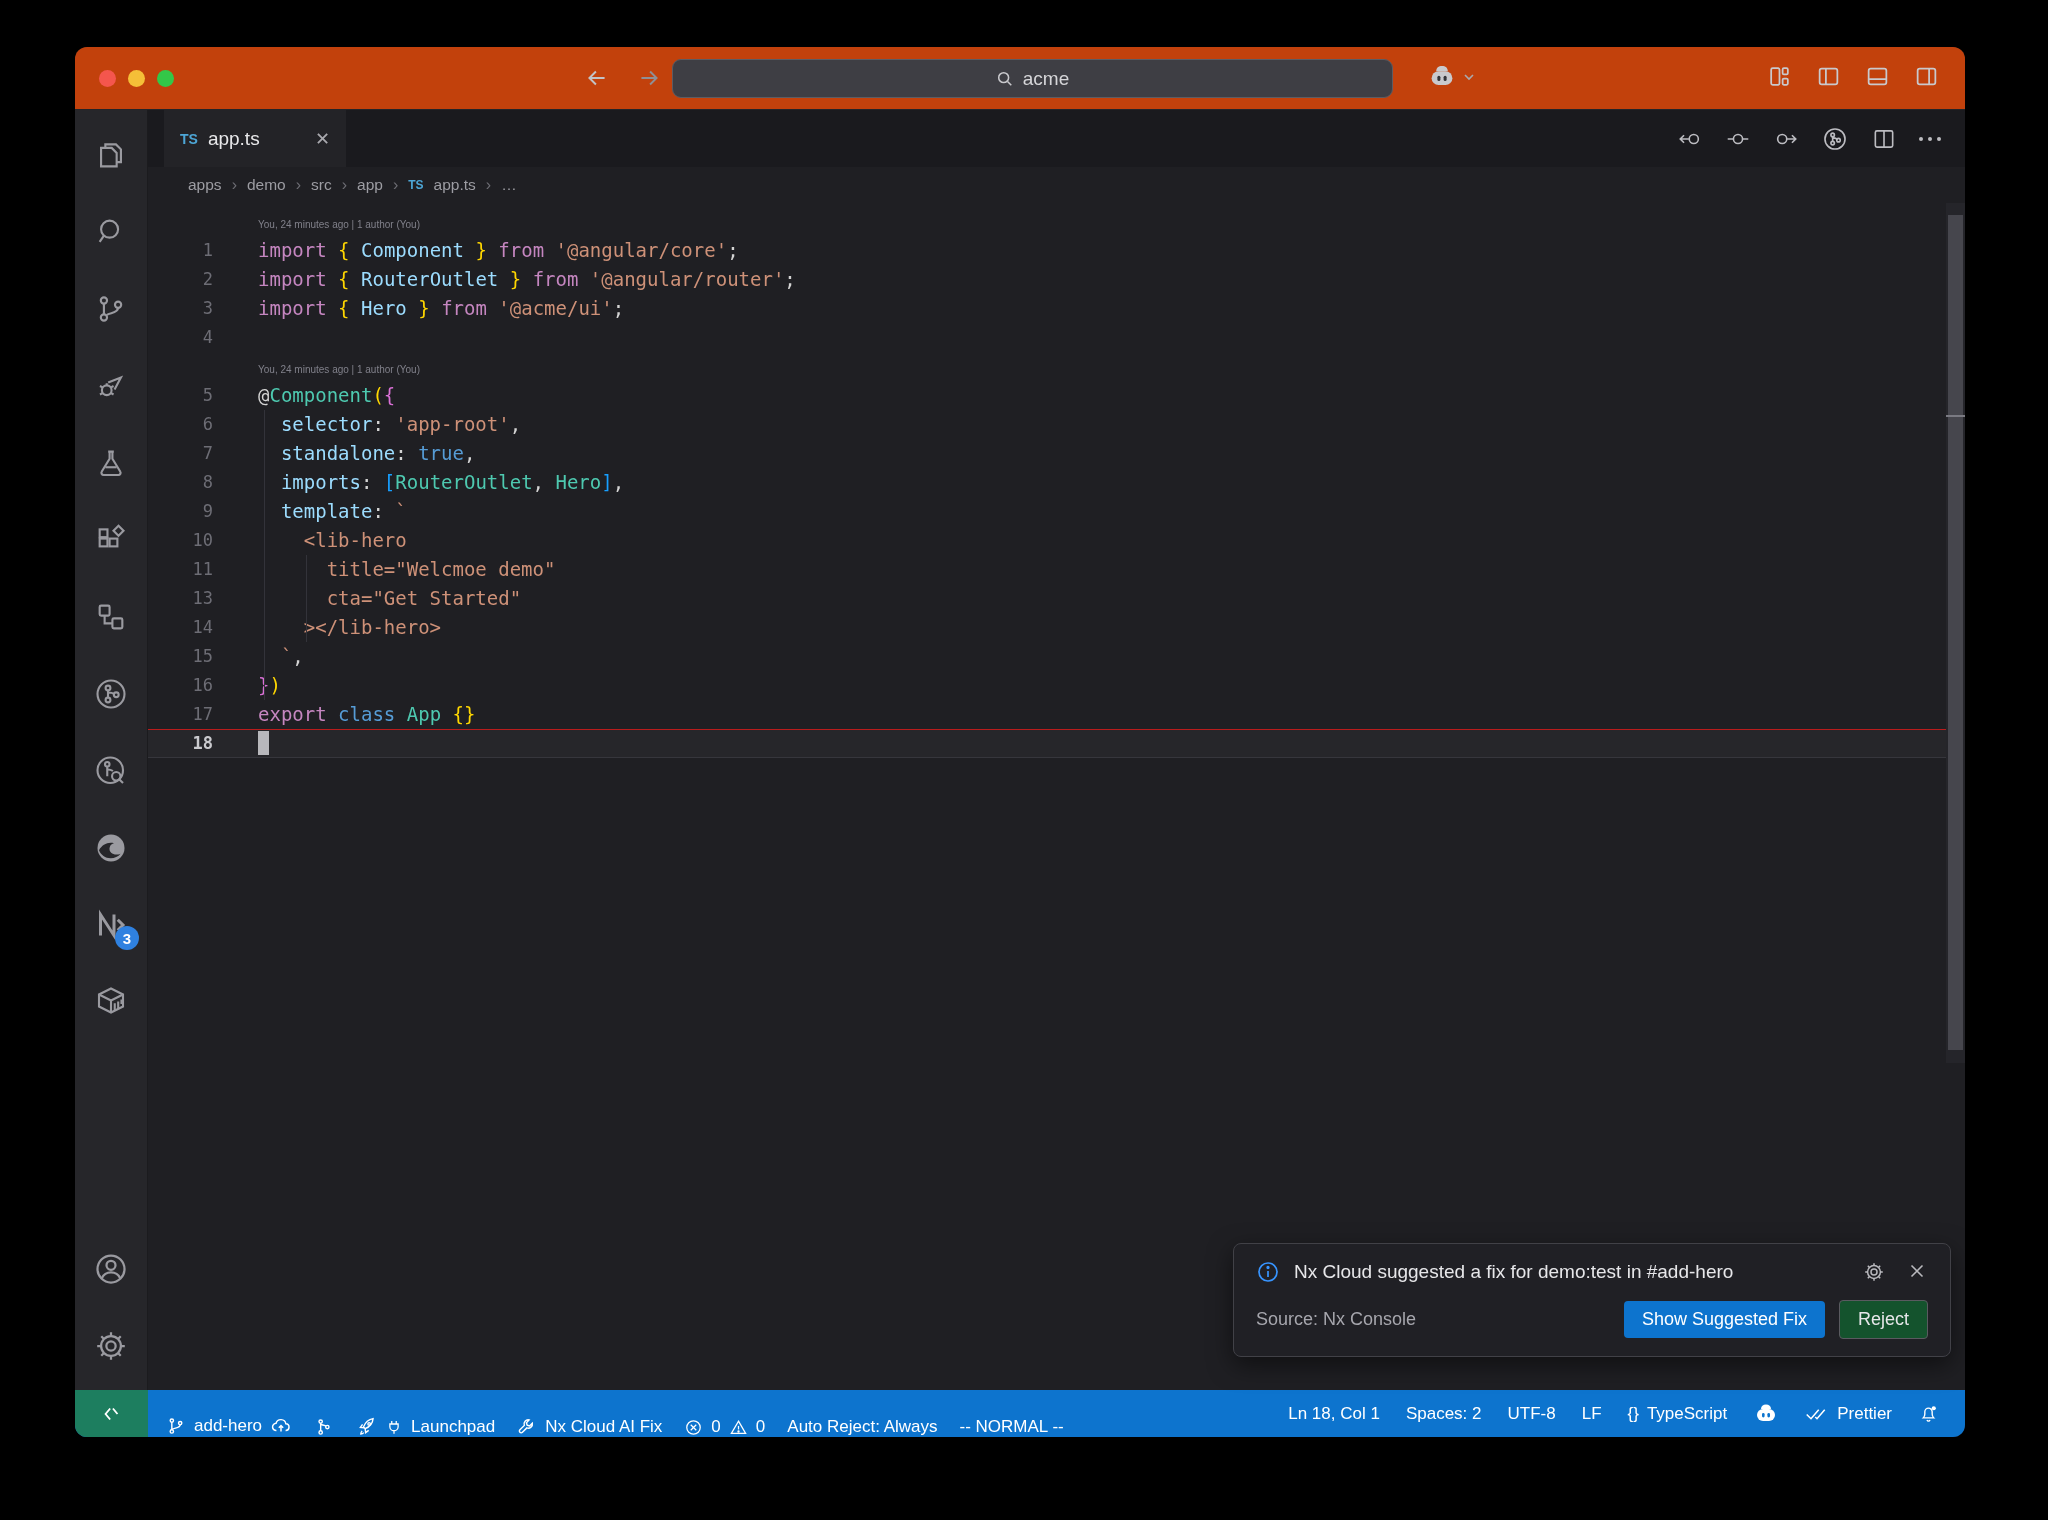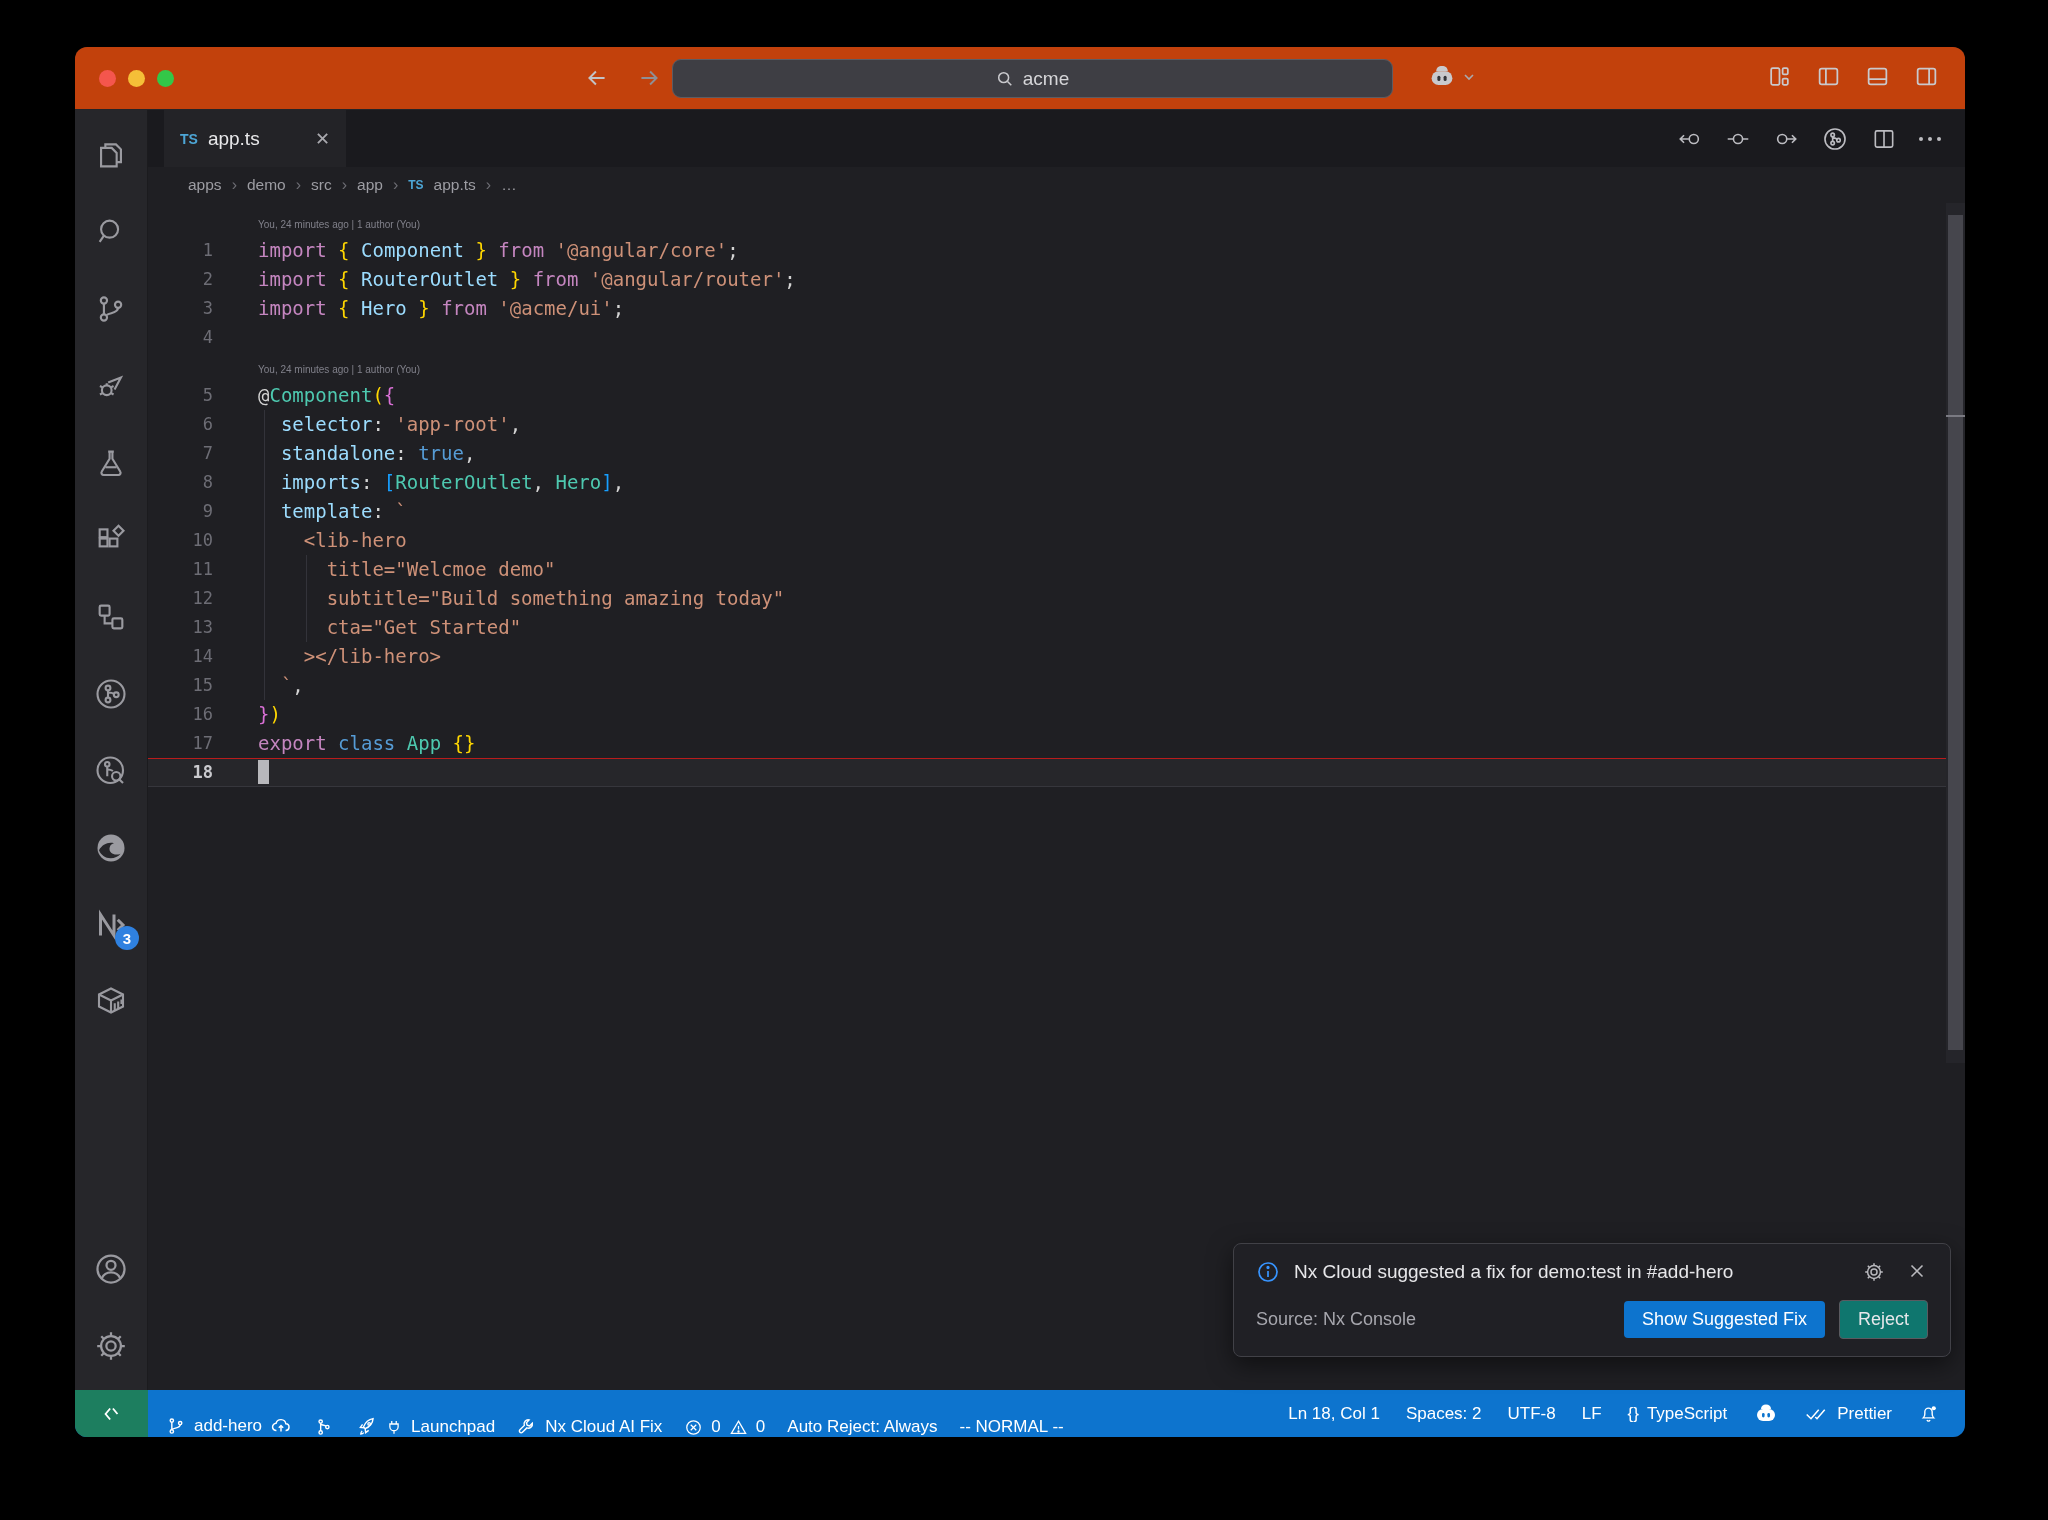--- a/index.html
+++ b/index.html
@@ -71,21 +71,21 @@
   
   .toast { position:absolute; right:14px; bottom:80px; width:718px; height:114px;
            background:#202025; border:1px solid #414147; border-radius:8px;
            box-shadow:0 8px 24px rgba(0,0,0,.5); padding:16px 22px; z-index:5; }
   .toast-row1 { display:flex; align-items:center; gap:14px; color:#e7e7ea; font-size:19px; }
   .toast-actions { margin-left:auto; display:flex; gap:20px; color:#b9b9be; }
   .toast-row2 { display:flex; align-items:center; margin-top:16px; }
   .toast-src { color:#a6a6ad; font-size:18px; }
   .btn { font-size:18px; border-radius:4px; padding:8px 18px; }
   .btn.primary { margin-left:auto; background:#0d74ce; color:#fff; }
-  .btn.secondary { margin-left:14px; background:#0f766e; border:1px solid #5a5a60; color:#e7e7ea; }
+  .btn.secondary { margin-left:14px; background:#14532d; border:1px solid #5a5a60; color:#e7e7ea; }
 
   
   .statusbar { height:47px; background:#0d74ce; display:flex; align-items:stretch;
                color:#fff; font-size:17px; }
   .remote { width:73px; background:#1d7e5f; display:flex; align-items:center; justify-content:center; }
   .sb-left { display:flex; align-items:flex-end; gap:22px; padding-left:18px; }
   .sb-right { margin-left:auto; display:flex; align-items:center; gap:26px; padding-right:26px; }
   .sbitem { display:flex; align-items:center; gap:8px; white-space:nowrap; }
   svg.ic { display:block; }
 </style>
@@ -343,21 +343,20 @@
             <div class="code-row"><span class="ln">3</span><span class="tok-kw">import</span><span class="tok-pl"> </span><span class="tok-b1">{</span><span class="tok-pl"> </span><span class="tok-id">Hero</span><span class="tok-pl"> </span><span class="tok-b1">}</span><span class="tok-pl"> </span><span class="tok-kw">from</span><span class="tok-pl"> </span><span class="tok-str">'@acme/ui'</span><span class="tok-pl">;</span></div>
             <div class="code-row"><span class="ln">4</span></div>
             <div class="code-row"><span class="ln"></span><span class="lens">You, 24 minutes ago | 1 author (You)</span></div>
             <div class="code-row"><span class="ln">5</span><span class="tok-pl">@</span><span class="tok-type">Component</span><span class="tok-b1">(</span><span class="tok-b2">{</span></div>
             <div class="code-row"><span class="ln">6</span><span class="tok-pl">  </span><span class="tok-id">selector</span><span class="tok-pl">: </span><span class="tok-str">'app-root'</span><span class="tok-pl">,</span></div>
             <div class="code-row"><span class="ln">7</span><span class="tok-pl">  </span><span class="tok-id">standalone</span><span class="tok-pl">: </span><span class="tok-kwb">true</span><span class="tok-pl">,</span></div>
             <div class="code-row"><span class="ln">8</span><span class="tok-pl">  </span><span class="tok-id">imports</span><span class="tok-pl">: </span><span class="tok-b3">[</span><span class="tok-type">RouterOutlet</span><span class="tok-pl">, </span><span class="tok-type">Hero</span><span class="tok-b3">]</span><span class="tok-pl">,</span></div>
             <div class="code-row"><span class="ln">9</span><span class="tok-pl">  </span><span class="tok-id">template</span><span class="tok-pl">: </span><span class="tok-str">`</span></div>
             <div class="code-row"><span class="ln">10</span><span class="tok-str">    &lt;lib-hero</span></div>
             <div class="code-row"><span class="ln">11</span><span class="tok-str">      title="Welcmoe demo"</span></div>
-            <div class="code-row"><span class="ln">12</span><span class="tok-str">      subtitle="Build something amazing today"</span></div>
             <div class="code-row"><span class="ln">13</span><span class="tok-str">      cta="Get Started"</span></div>
             <div class="code-row"><span class="ln">14</span><span class="tok-str">    &gt;&lt;/lib-hero&gt;</span></div>
             <div class="code-row"><span class="ln">15</span><span class="tok-str">  `</span><span class="tok-pl">,</span></div>
             <div class="code-row"><span class="ln">16</span><span class="tok-b2">}</span><span class="tok-b1">)</span></div>
             <div class="code-row"><span class="ln">17</span><span class="tok-kw">export</span><span class="tok-pl"> </span><span class="tok-kwb">class</span><span class="tok-pl"> </span><span class="tok-type">App</span><span class="tok-pl"> </span><span class="tok-b1">{}</span></div>
             <div class="code-row current"><span class="ln">18</span><span class="cursorblock"></span></div>
           </div>
         <div class="guide" style="left:116px; top:207px; height:290px;"></div>
         <div class="guide" style="left:158px; top:352px; height:87px;"></div>
         <div class="scrollbar">

